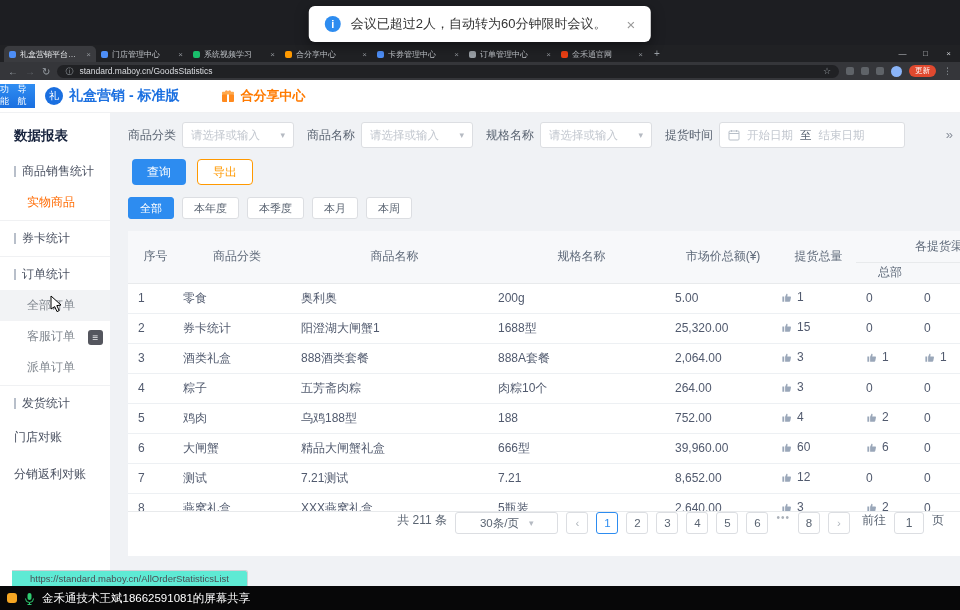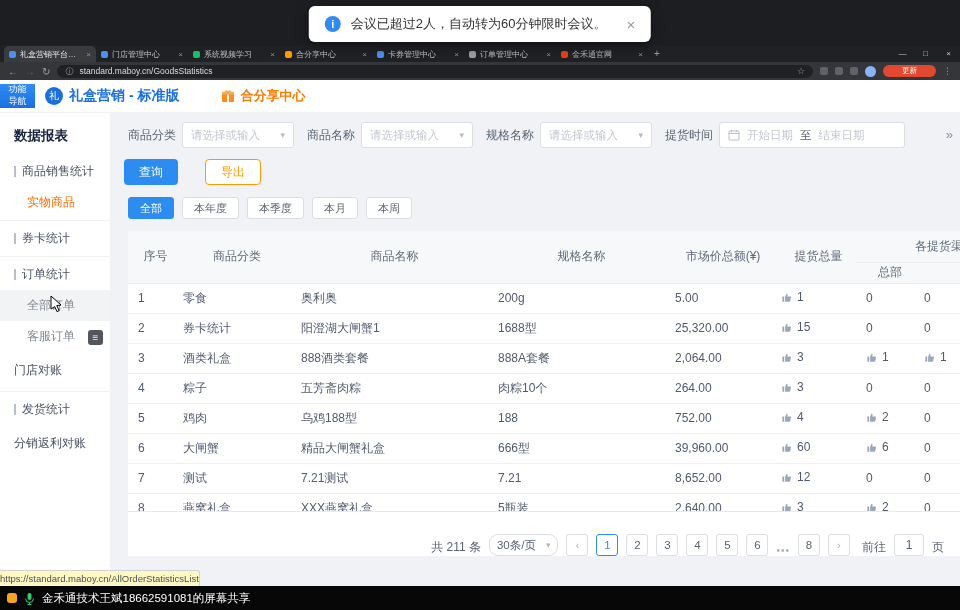--- a/index.html
+++ b/index.html
@@ -28,26 +28,26 @@
 
 .addressbar{position:absolute;top:62px;left:0;right:0;height:18px;background:#35363a;display:flex;align-items:center;gap:7px;padding:0 8px}
 .nav-ic{color:#9aa0a6;font-size:10px;cursor:pointer}
 .nav-ic.dim{color:#5f6368}
 .omnibox{flex:1;height:13px;background:#202124;border-radius:7px;display:flex;align-items:center;gap:6px;padding:0 8px;font-size:8.5px;color:#dadce0;cursor:text}
 .url{flex:1;overflow:hidden;white-space:nowrap}
 .site-info{color:#9aa0a6;font-size:8px}
 .star{color:#9aa0a6;font-size:9px;cursor:pointer}
 .ext{width:8px;height:8px;border-radius:2px;background:#5f6368;cursor:pointer}
 .bavatar{width:11px;height:11px;border-radius:50%;background:#8ab4f8;cursor:pointer}
-.update-pill{height:12px;line-height:12px;background:#e0492f;color:#fff;font-size:7.5px;border-radius:6px;padding:0 19px;cursor:pointer}
+.update-pill{height:12px;line-height:12px;background:#e0492f;color:#fff;font-size:7.5px;border-radius:6px;padding:0 6px;cursor:pointer}
 .menu-dots{color:#9aa0a6;font-size:9px;cursor:pointer}
 
 
 .app-header{position:absolute;top:80px;left:0;right:0;height:33px;background:#fff;display:flex;align-items:center;border-bottom:1px solid #f0f1f3}
-.nav-toggle{width:35px;height:24px;background:linear-gradient(180deg,#2f8df2,#1a6fe0);color:#fff;font-size:9px;display:flex;flex-direction:column;align-items:center;justify-content:center;line-height:1.3;flex:none;cursor:pointer}
+.nav-toggle{width:35px;height:24px;background:linear-gradient(180deg,#2f8df2,#1a6fe0);color:#fff;font-size:9px;display:flex;flex-direction:row;align-items:center;justify-content:center;line-height:1.3;flex:none;cursor:pointer}
 .brand{display:flex;align-items:center;gap:6px;margin-left:10px}
 .logo{width:18px;height:18px;border-radius:50%;background:#1a6fe0;color:#fff;font-size:10px;display:flex;align-items:center;justify-content:center;flex:none}
 .brand-text{font-size:14px;font-weight:700;color:#1a6fe0;white-space:nowrap}
 .share-center{display:flex;align-items:center;gap:5px;margin-left:42px;font-size:13px;font-weight:700;color:#ff7a00;cursor:pointer;white-space:nowrap}
 .header-right{margin-left:auto;display:flex;align-items:center;gap:9px;padding-right:10px}
 .quick-hint{font-size:11.5px;color:#2a7ce0;white-space:nowrap}
 .quick{display:flex;align-items:center;gap:3px;font-size:12px;color:#2a7ce0;cursor:pointer}
 .tutorial{display:flex;align-items:center;gap:4px;font-size:11.5px;color:#ff5a3c;margin-left:80px;cursor:pointer;white-space:nowrap}
 .q-icon{width:13px;height:13px;border-radius:50%;background:#ff7a00;color:#fff;font-size:9px;display:flex;align-items:center;justify-content:center;font-weight:700}
 .avatar{width:22px;height:22px;border-radius:50%;background:radial-gradient(circle at 35% 30%,#d98a6a,#9c4a2e);margin-left:20px;flex:none;cursor:pointer}
@@ -72,21 +72,21 @@
 .filters-collapse{position:absolute;top:14px;right:7px;color:#8a919c;font-size:13px;cursor:pointer;z-index:5}
 .filter-row{display:flex;align-items:center;gap:13px;margin:9px 26px 0 13px}
 .f-group{display:flex;align-items:center;gap:6px}
 .f-label{font-size:12px;color:#5a6472;white-space:nowrap}
 .select{width:112px;height:26px;background:#fff;border:1px solid #dcdee2;border-radius:3px;display:flex;align-items:center;justify-content:space-between;padding:0 8px;cursor:pointer}
 .ph{font-size:11.5px;color:#c2c7cf;white-space:nowrap}
 .chev{font-size:9px;color:#b5bac2}
 .date-range{width:186px;height:26px;background:#fff;border:1px solid #dcdee2;border-radius:3px;display:flex;align-items:center;gap:7px;padding:0 8px;cursor:pointer}
 .to{font-size:11.5px;color:#5a6472}
 
-.action-row{display:flex;gap:27px;margin:11px 0 0 9px}
+.action-row{display:flex;gap:11px;margin:11px 0 0 17px}
 .btn{height:26px;border-radius:4px;font-size:12px;padding:0 15px;border:none;cursor:pointer;font-family:inherit}
 .btn-primary{background:#2d8cf0;color:#fff}
 .btn-export{background:#fff;border:1px solid #ff9900;color:#ff9900}
 
 .quick-row{display:flex;gap:8px;align-items:flex-start;margin:12px 0 0 13px}
 .chip{height:22px;padding:0 11px;font-size:11px;border-radius:3px;border:1px solid #dcdee2;background:#fff;color:#5a6472;cursor:pointer;font-family:inherit;white-space:nowrap}
 .chip.filled{background:#2d8cf0;border-color:#2d8cf0;color:#fff}
 .chip.summary{margin-left:5px;padding:0 13px}
 
 
@@ -95,32 +95,32 @@
 table{border-collapse:collapse;table-layout:fixed;width:906px;font-size:12px}
 th{background:#f7f8fa;color:#5f6a7a;font-weight:400;text-align:center;padding-left:10px;border-bottom:1px solid #e8eaec;white-space:nowrap;overflow:hidden}
 thead tr:first-child th{height:31px}
 thead tr:last-child th{height:21px}
 th.group-th{text-align:center;padding-left:0}
 td{height:30px;border-bottom:1px solid #edf0f3;color:#515a6e;padding-left:10px;white-space:nowrap;overflow:hidden;background:#fff}
 .cellflex{display:inline-flex;align-items:center;gap:5px}
 .pick-icon{width:11px;height:11px;flex:none}
 
 
-.pagination{height:44px;display:flex;align-items:flex-end;justify-content:flex-end;gap:8px;padding-right:16px;font-size:12px;color:#5a6472;background:#fff;width:832px;margin-left:13px}
+.pagination{height:44px;display:flex;align-items:flex-start;justify-content:flex-end;gap:8px;padding-right:16px;font-size:12px;color:#5a6472;background:#fff;width:832px;margin-left:13px}
 .pg-total{white-space:nowrap}
-.size-select{height:22px;border:1px solid #dcdee2;border-radius:9px;display:flex;align-items:center;gap:10px;padding:0 7px;background:#fff;cursor:pointer;font-size:11.5px}
+.size-select{height:22px;border:1px solid #dcdee2;border-radius:3px;display:flex;align-items:center;gap:10px;padding:0 24px;background:#fff;cursor:pointer;font-size:11.5px}
 .pg-btn{min-width:22px;height:22px;line-height:20px;text-align:center;border:1px solid #dcdee2;border-radius:3px;background:#fff;color:#5a6472;font-size:11.5px;padding:0 4px;cursor:pointer;font-family:inherit}
 .pg-btn.active{color:#2d8cf0;border-color:#2d8cf0}
 .pg-btn.arrow{color:#b0b6bd}
 .pg-ellipsis{color:#aab0b8;letter-spacing:1px;font-size:10px}
 .goto-label{margin-left:4px}
 .goto-input{width:30px;height:22px;border:1px solid #dcdee2;border-radius:3px;text-align:center;line-height:20px;background:#fff;cursor:text}
 
 
-.status-bubble{position:absolute;left:0;bottom:24px;background:#fef9c3;border:1px solid #cfd2d6;border-left:none;border-bottom:none;border-top-right-radius:3px;font-size:9.5px;color:#4a4f55;padding:2px 0;z-index:25;white-space:nowrap}
+.status-bubble{position:absolute;left:12px;bottom:24px;background:#5eead4;border:1px solid #cfd2d6;border-left:none;border-bottom:none;border-top-right-radius:3px;font-size:9.5px;color:#4a4f55;padding:2px 18px;z-index:25;white-space:nowrap}
 .share-bar{position:absolute;left:0;right:0;bottom:0;height:24px;background:#070708;display:flex;align-items:center;gap:7px;padding:0 7px}
 .app-dot{width:10px;height:10px;border-radius:3px;background:#f5a623;flex:none}
 .share-text{color:#fff;font-size:11.5px;white-space:nowrap}
 .cursor{position:absolute;left:50px;top:295px;z-index:30;pointer-events:none}
 .svg-defs{position:absolute;width:0;height:0;overflow:hidden}
 </style>
 </head>
 <body>
 
 <svg class="svg-defs" aria-hidden="true">
@@ -239,26 +239,29 @@
     <div class="sb-item group sep">
       <span class="sb-bar"></span>
       <span>订单统计</span>
     </div>
     <div class="sb-item child hovered">
       <span>全部订单</span>
     </div>
     <div class="sb-item child">
       <span>客服订单</span>
     </div>
-    <div class="sb-item plain">
-      <span>门店对账</span>
+    <div class="sb-item child">
+      <span>派单订单</span>
     </div>
     <div class="sb-item group sep">
       <span class="sb-bar"></span>
       <span>发货统计</span>
+    </div>
+    <div class="sb-item plain">
+      <span>门店对账</span>
     </div>
     <div class="sb-item plain">
       <span>分销返利对账</span>
     </div>
   </div>
   <div class="collapse-handle">≡</div>
 
   <div class="main">
     <span class="filters-collapse">»</span>
 

